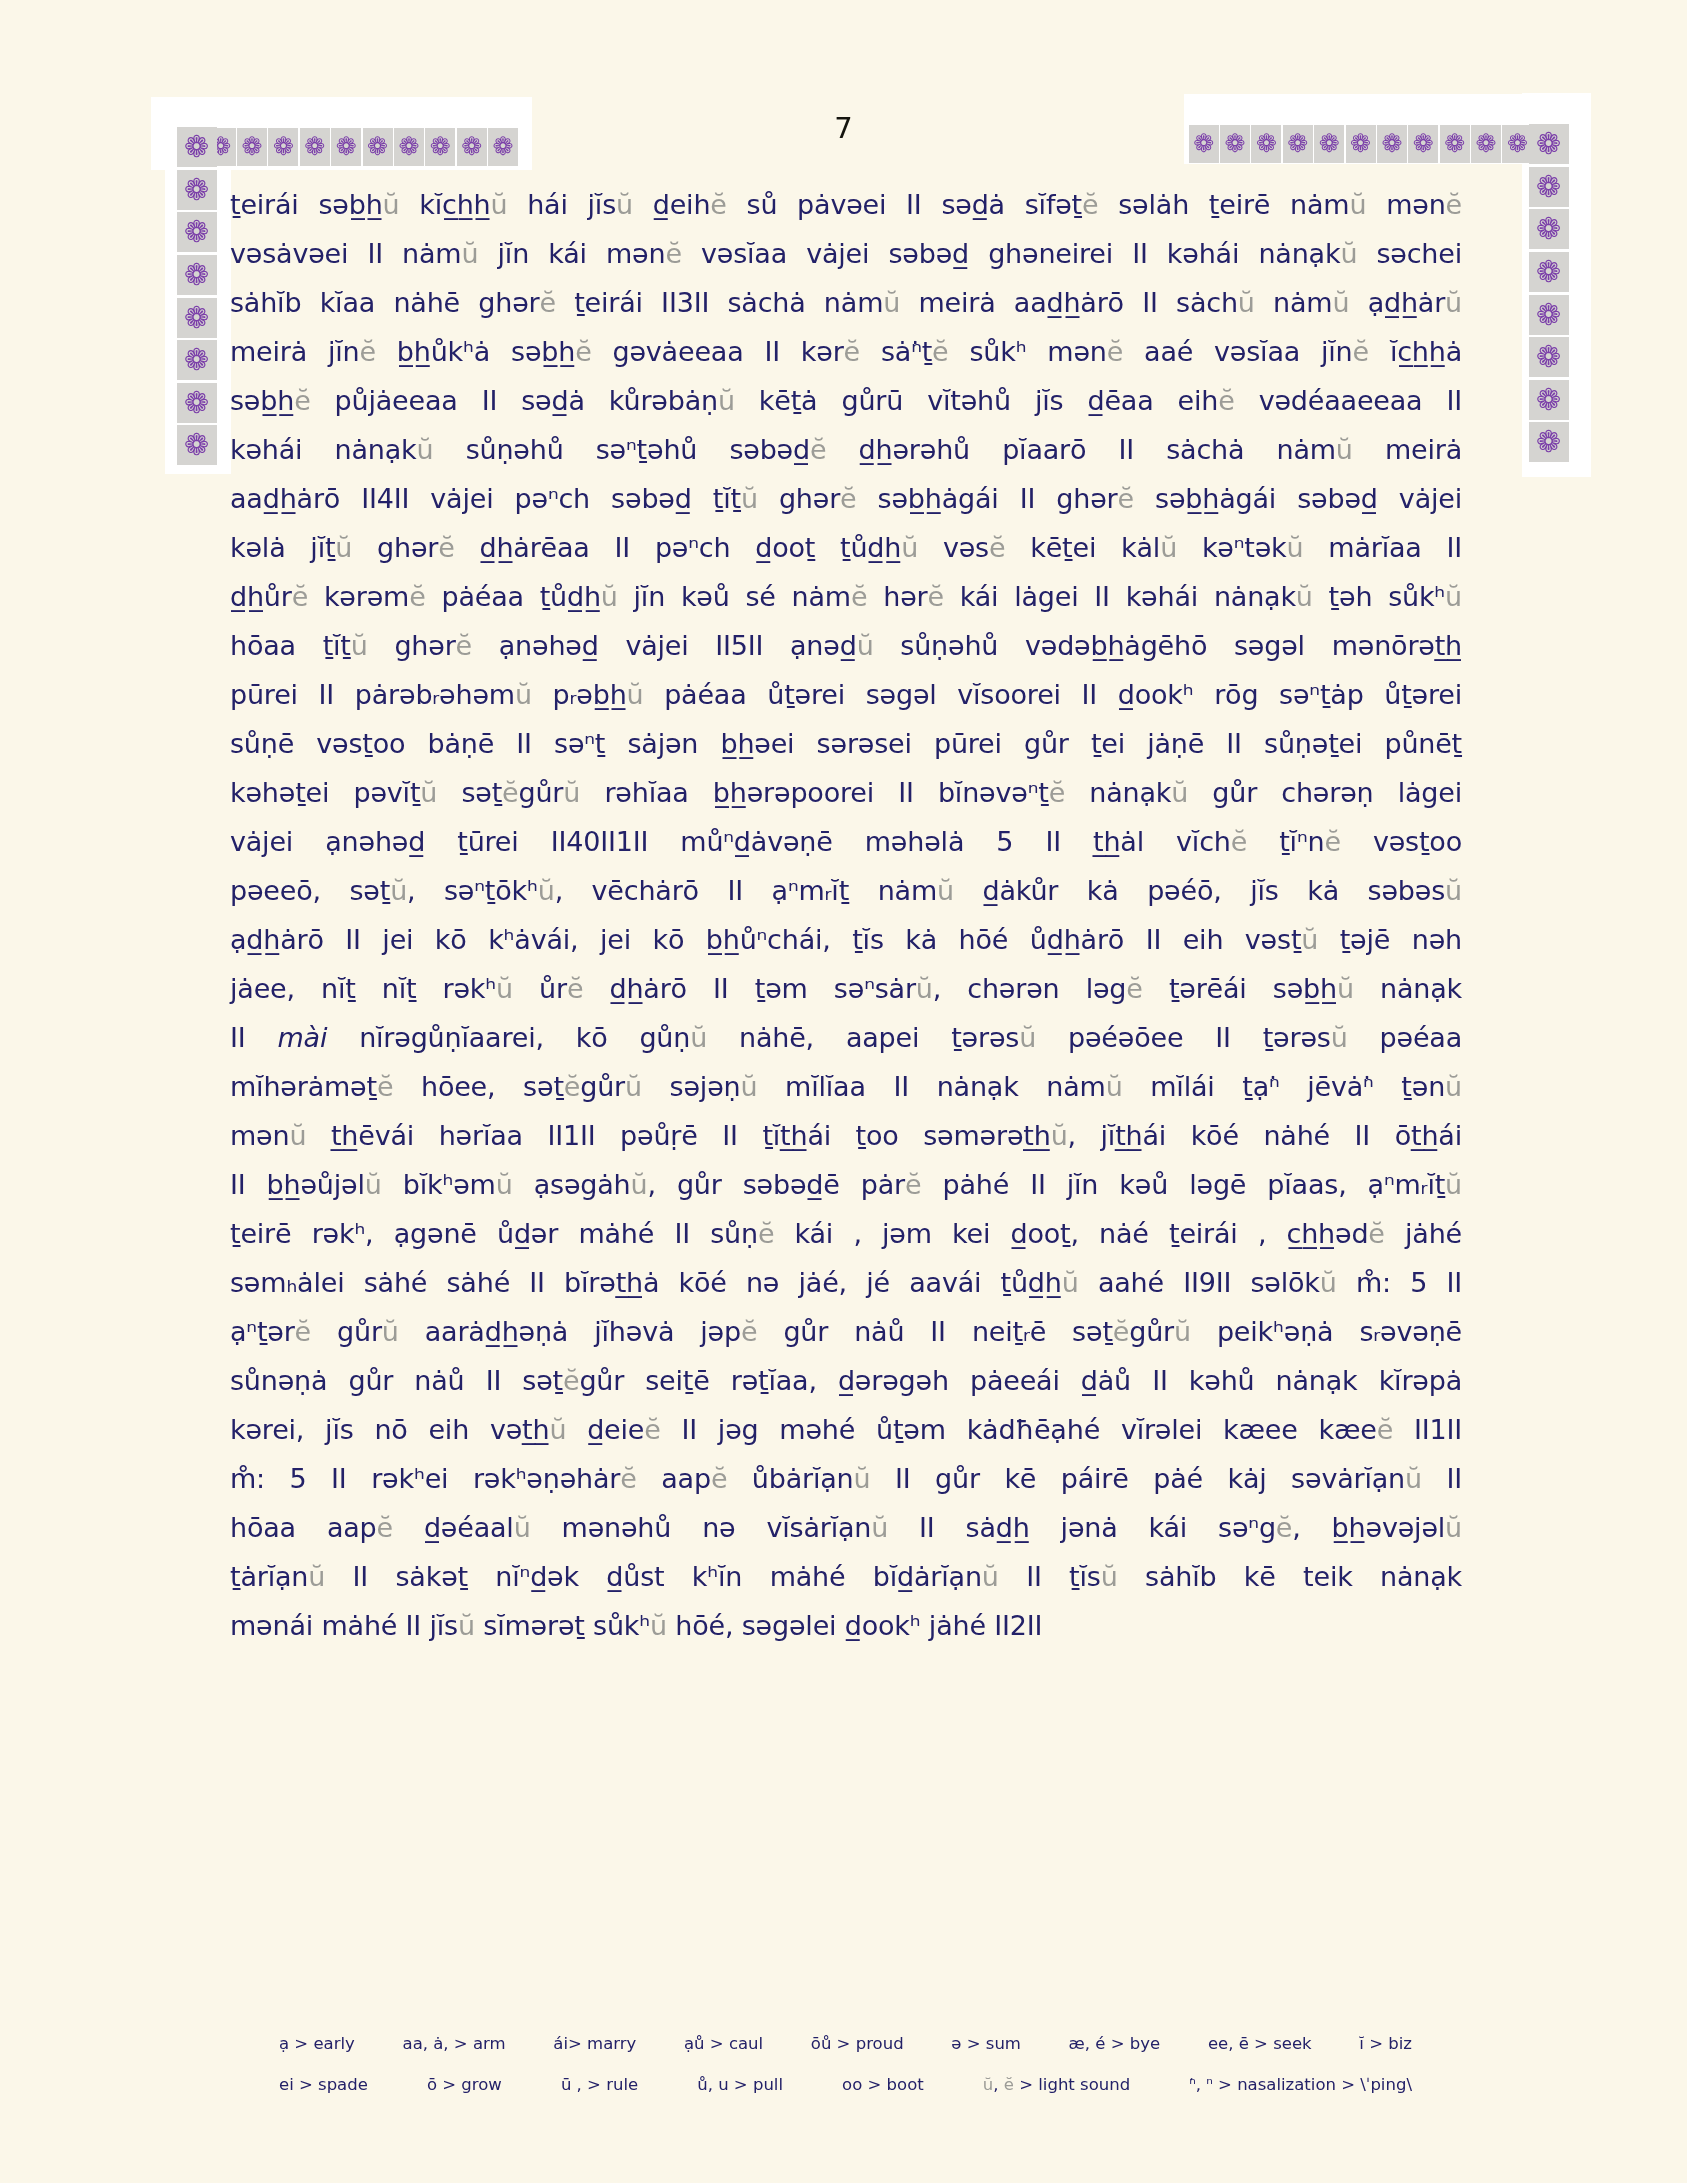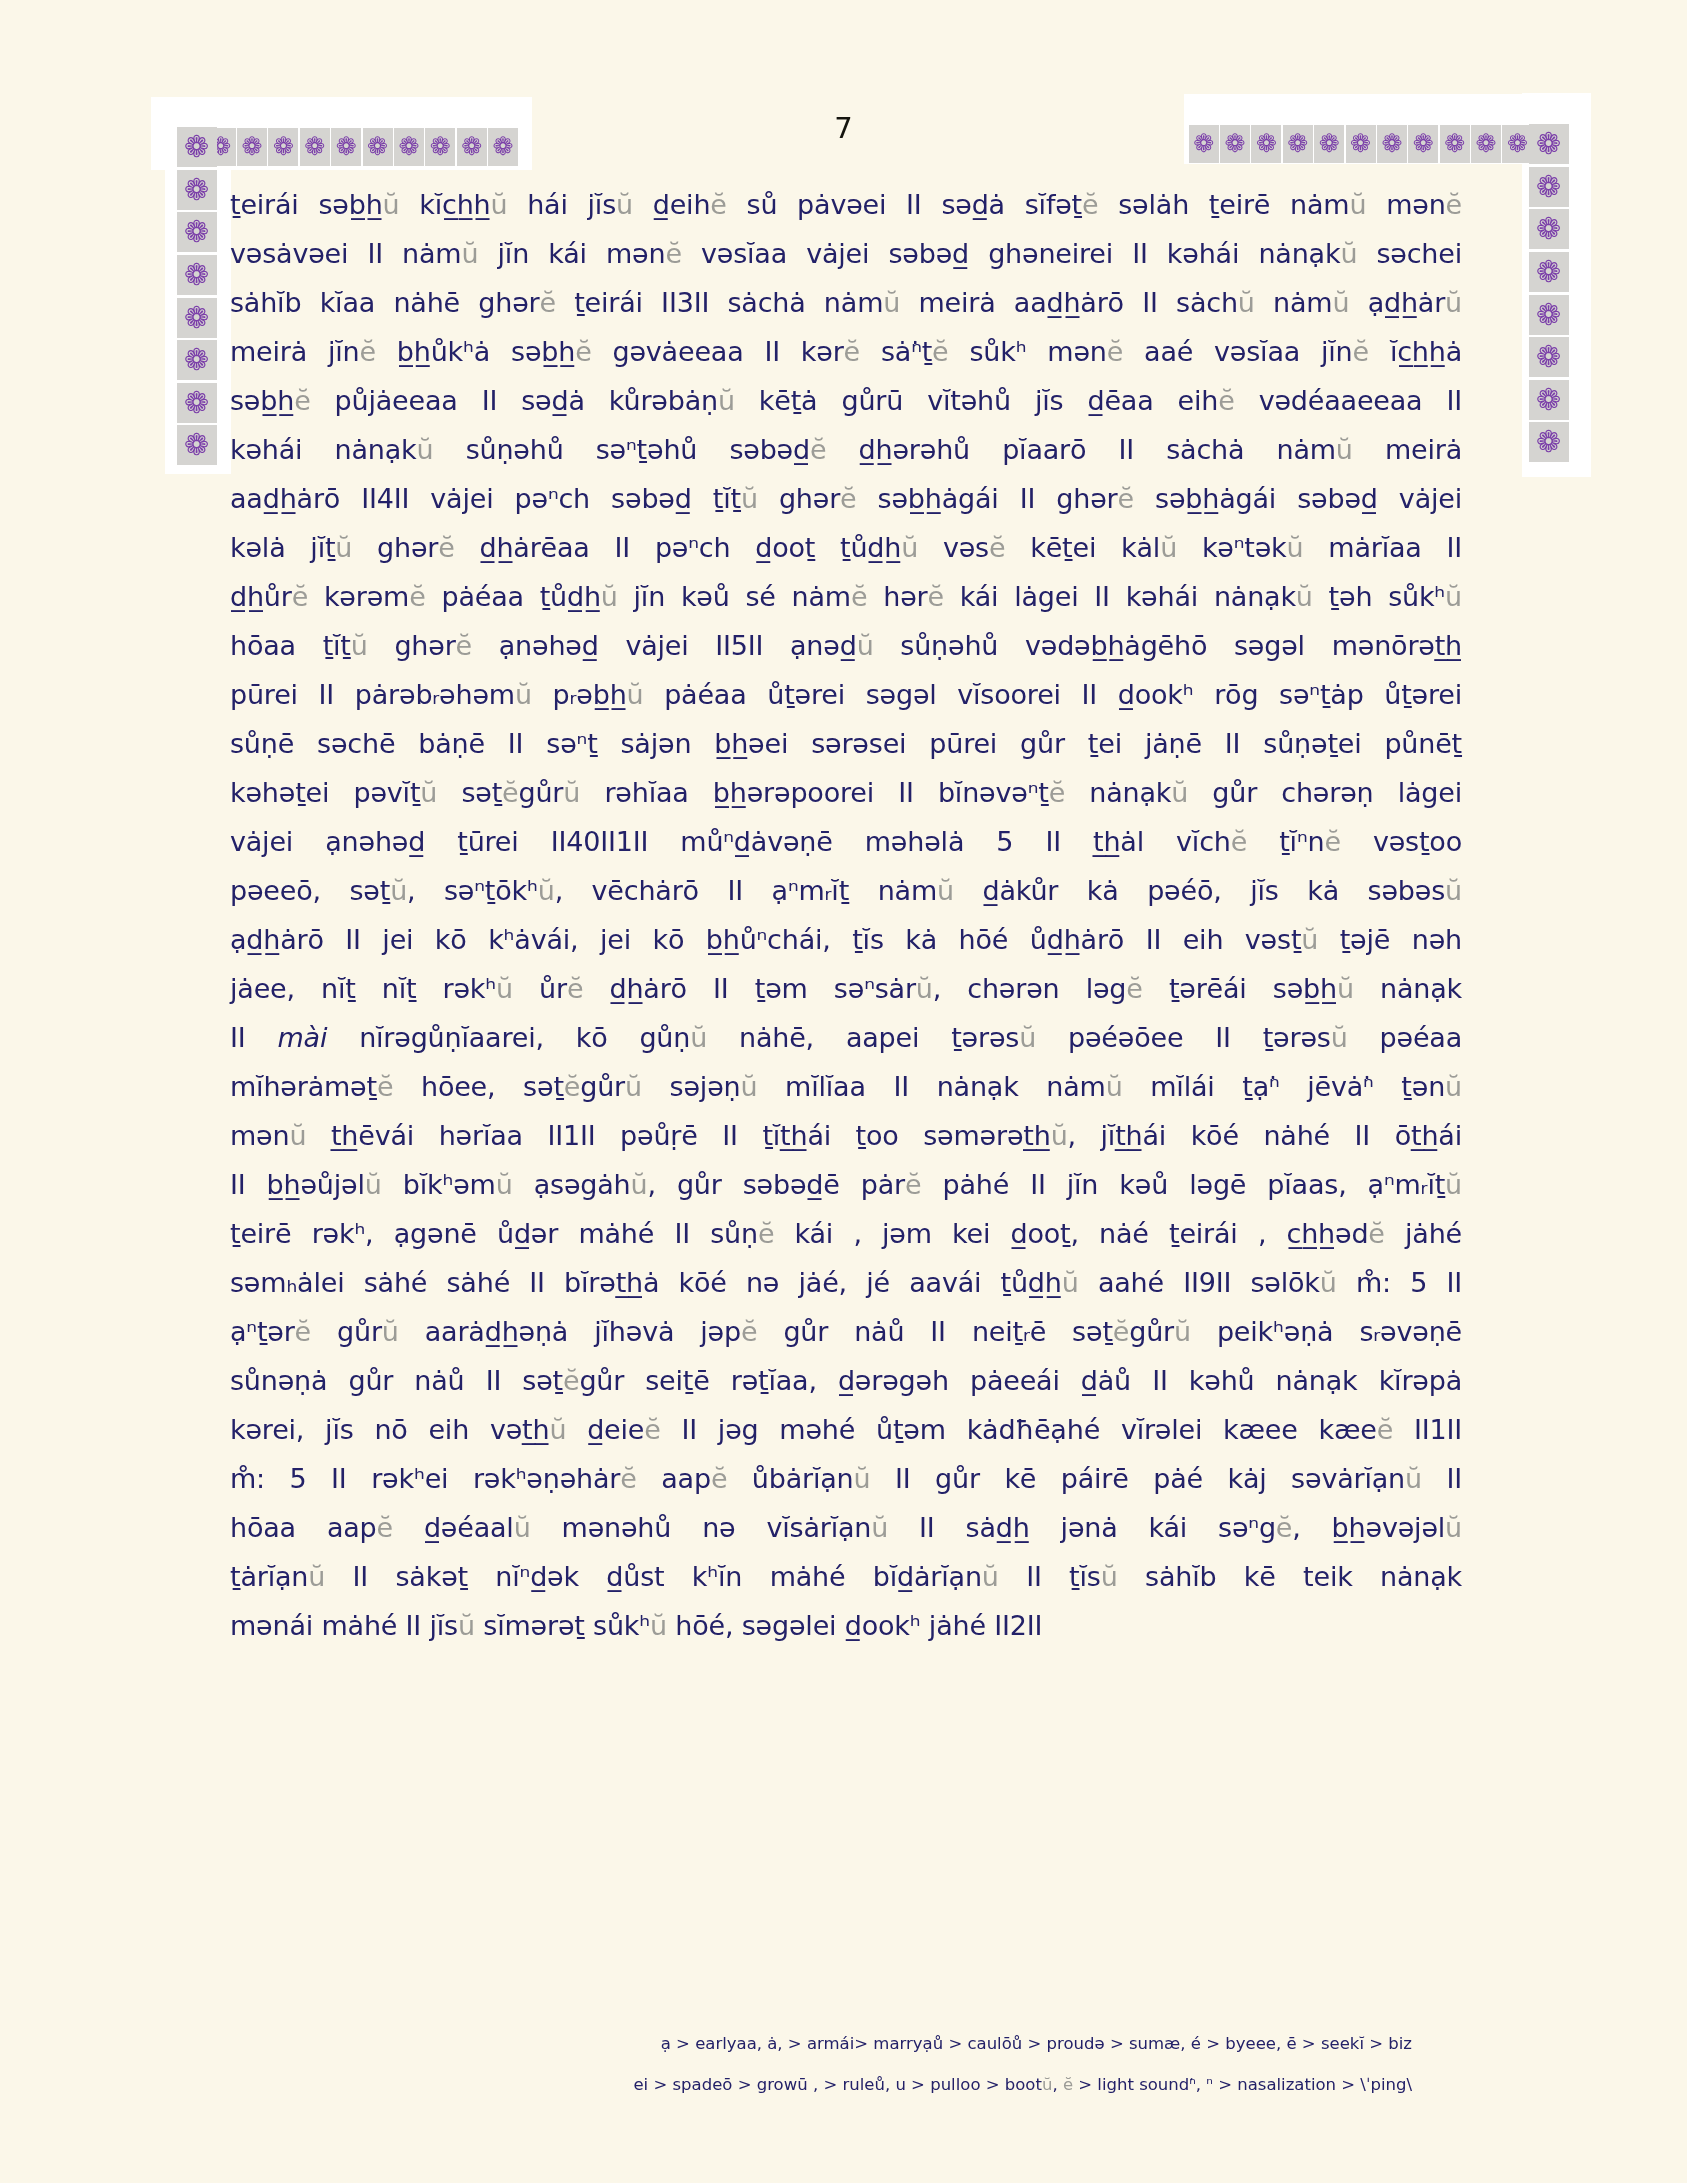--- a/index.html
+++ b/index.html
@@ -49,21 +49,21 @@
   .line i{}
   .w{color:#9c9c97;}   
   
   .key{
     position:absolute;
     left:279px;top:2023px;width:1133px;
     font-size:16.5px;
     color:#232168;
   }
   .key-row{
-    display:flex;justify-content:flex-end;
+    display:flex;justify-content:space-between;
     height:41px;align-items:center;
   }
   .key-item{white-space:nowrap;}
 </style>
 </head>
 <body>
 
 <div class="page">
 
   <div class="panel" style="left:151px;top:97px;width:381px;height:73px;"></div>
@@ -124,21 +124,21 @@
     <div class="line">vəsȧvəei II nȧm<span class="w">ŭ</span> jĭn kái mən<span class="w">ĕ</span> vəsĭaa vȧjei səbəd̲ ghəneirei II kəhái nȧnạk<span class="w">ŭ</span> səchei</div>
     <div class="line">sȧhĭb kĭaa nȧhē ghər<span class="w">ĕ</span> ṯeirái II3II sȧchȧ nȧm<span class="w">ŭ</span> meirȧ aad̲h̲ȧrō II sȧch<span class="w">ŭ</span> nȧm<span class="w">ŭ</span> ạd̲h̲ȧr<span class="w">ŭ</span></div>
     <div class="line">meirȧ jĭn<span class="w">ĕ</span> b̲h̲ůkʰȧ səb̲h̲<span class="w">ĕ</span> gəvȧeeaa II kər<span class="w">ĕ</span> sȧⁿ̇ṯ<span class="w">ĕ</span> sůkʰ mən<span class="w">ĕ</span> aaé vəsĭaa jĭn<span class="w">ĕ</span> ĭc̲h̲h̲ȧ</div>
     <div class="line">səb̲h̲<span class="w">ĕ</span> půjȧeeaa II səd̲ȧ kůrəbȧṇ<span class="w">ŭ</span> kēṯȧ gůrū vĭtəhů jĭs d̲ēaa eih<span class="w">ĕ</span> vədéaaeeaa II</div>
     <div class="line">kəhái nȧnạk<span class="w">ŭ</span> sůṇəhů səⁿṯəhů səbəd̲<span class="w">ĕ</span> d̲h̲ərəhů pĭaarō II sȧchȧ nȧm<span class="w">ŭ</span> meirȧ</div>
     <div class="line">aad̲h̲ȧrō II4II vȧjei pəⁿch səbəd̲ ṯĭṯ<span class="w">ŭ</span> ghər<span class="w">ĕ</span> səb̲h̲ȧgái II ghər<span class="w">ĕ</span> səb̲h̲ȧgái səbəd̲ vȧjei</div>
     <div class="line">kəlȧ jĭṯ<span class="w">ŭ</span> ghər<span class="w">ĕ</span> d̲h̲ȧrēaa II pəⁿch d̲ooṯ ṯůd̲h̲<span class="w">ŭ</span> vəs<span class="w">ĕ</span> kēṯei kȧl<span class="w">ŭ</span> kəⁿtək<span class="w">ŭ</span> mȧrĭaa II</div>
     <div class="line">d̲h̲ůr<span class="w">ĕ</span> kərəm<span class="w">ĕ</span> pȧéaa ṯůd̲h̲<span class="w">ŭ</span> jĭn kəů sé nȧm<span class="w">ĕ</span> hər<span class="w">ĕ</span> kái lȧgei II kəhái nȧnạk<span class="w">ŭ</span> ṯəh sůkʰ<span class="w">ŭ</span></div>
     <div class="line">hōaa ṯĭṯ<span class="w">ŭ</span> ghər<span class="w">ĕ</span> ạnəhəd̲ vȧjei II5II ạnəd̲<span class="w">ŭ</span> sůṇəhů vədəb̲h̲ȧgēhō səgəl mənōrət̲h̲</div>
     <div class="line">pūrei II pȧrəbᵣəhəm<span class="w">ŭ</span> pᵣəb̲h̲<span class="w">ŭ</span> pȧéaa ůṯərei səgəl vĭsoorei II d̲ookʰ rōg səⁿṯȧp ůṯərei</div>
-    <div class="line">sůṇē səchē bȧṇē II səⁿṯ sȧjən b̲h̲əei sərəsei pūrei gůr ṯei jȧṇē II sůṇəṯei půnēṯ</div>
+    <div class="line">sůṇē vəsṯoo bȧṇē II səⁿṯ sȧjən b̲h̲əei sərəsei pūrei gůr ṯei jȧṇē II sůṇəṯei půnēṯ</div>
     <div class="line">kəhəṯei pəvĭṯ<span class="w">ŭ</span> səṯ<span class="w">ĕ</span>gůr<span class="w">ŭ</span> rəhĭaa b̲h̲ərəpoorei II bĭnəvəⁿṯ<span class="w">ĕ</span> nȧnạk<span class="w">ŭ</span> gůr chərəṇ lȧgei</div>
     <div class="line">vȧjei ạnəhəd̲ ṯūrei II40II1II můⁿd̲ȧvəṇē məhəlȧ 5 II t̲h̲ȧl vĭch<span class="w">ĕ</span> ṯĭⁿn<span class="w">ĕ</span> vəsṯoo</div>
     <div class="line">pəeeō, səṯ<span class="w">ŭ</span>, səⁿṯōkʰ<span class="w">ŭ</span>, vēchȧrō II ạⁿmᵣĭṯ nȧm<span class="w">ŭ</span> d̲ȧkůr kȧ pəéō, jĭs kȧ səbəs<span class="w">ŭ</span></div>
     <div class="line">ạd̲h̲ȧrō II jei kō kʰȧvái, jei kō b̲h̲ůⁿchái, ṯĭs kȧ hōé ůd̲h̲ȧrō II eih vəsṯ<span class="w">ŭ</span> ṯəjē nəh</div>
     <div class="line">jȧee, nĭṯ nĭṯ rəkʰ<span class="w">ŭ</span> ůr<span class="w">ĕ</span> d̲h̲ȧrō II ṯəm səⁿsȧr<span class="w">ŭ</span>, chərən ləg<span class="w">ĕ</span> ṯərēái səb̲h̲<span class="w">ŭ</span> nȧnạk</div>
     <div class="line">II <i>mài</i> nĭrəgůṇĭaarei, kō gůṇ<span class="w">ŭ</span> nȧhē, aapei ṯərəs<span class="w">ŭ</span> pəéəōee II ṯərəs<span class="w">ŭ</span> pəéaa</div>
     <div class="line">mĭhərȧməṯ<span class="w">ĕ</span> hōee, səṯ<span class="w">ĕ</span>gůr<span class="w">ŭ</span> səjəṇ<span class="w">ŭ</span> mĭlĭaa II nȧnạk nȧm<span class="w">ŭ</span> mĭlái ṯạⁿ̇ jēvȧⁿ̇ ṯən<span class="w">ŭ</span></div>
     <div class="line">mən<span class="w">ŭ</span> t̲h̲ēvái hərĭaa II1II pəůṛē II ṯĭt̲h̲ái ṯoo səmərət̲h̲<span class="w">ŭ</span>, jĭt̲h̲ái kōé nȧhé II ōt̲h̲ái</div>
     <div class="line">II b̲h̲əůjəl<span class="w">ŭ</span> bĭkʰəm<span class="w">ŭ</span> ạsəgȧh<span class="w">ŭ</span>, gůr səbəd̲ē pȧr<span class="w">ĕ</span> pȧhé II jĭn kəů ləgē pĭaas, ạⁿmᵣĭṯ<span class="w">ŭ</span></div>
     <div class="line">ṯeirē rəkʰ, ạgənē ůd̲ər mȧhé II sůṇ<span class="w">ĕ</span> kái , jəm kei d̲ooṯ, nȧé ṯeirái , c̲h̲h̲əd<span class="w">ĕ</span> jȧhé</div>

